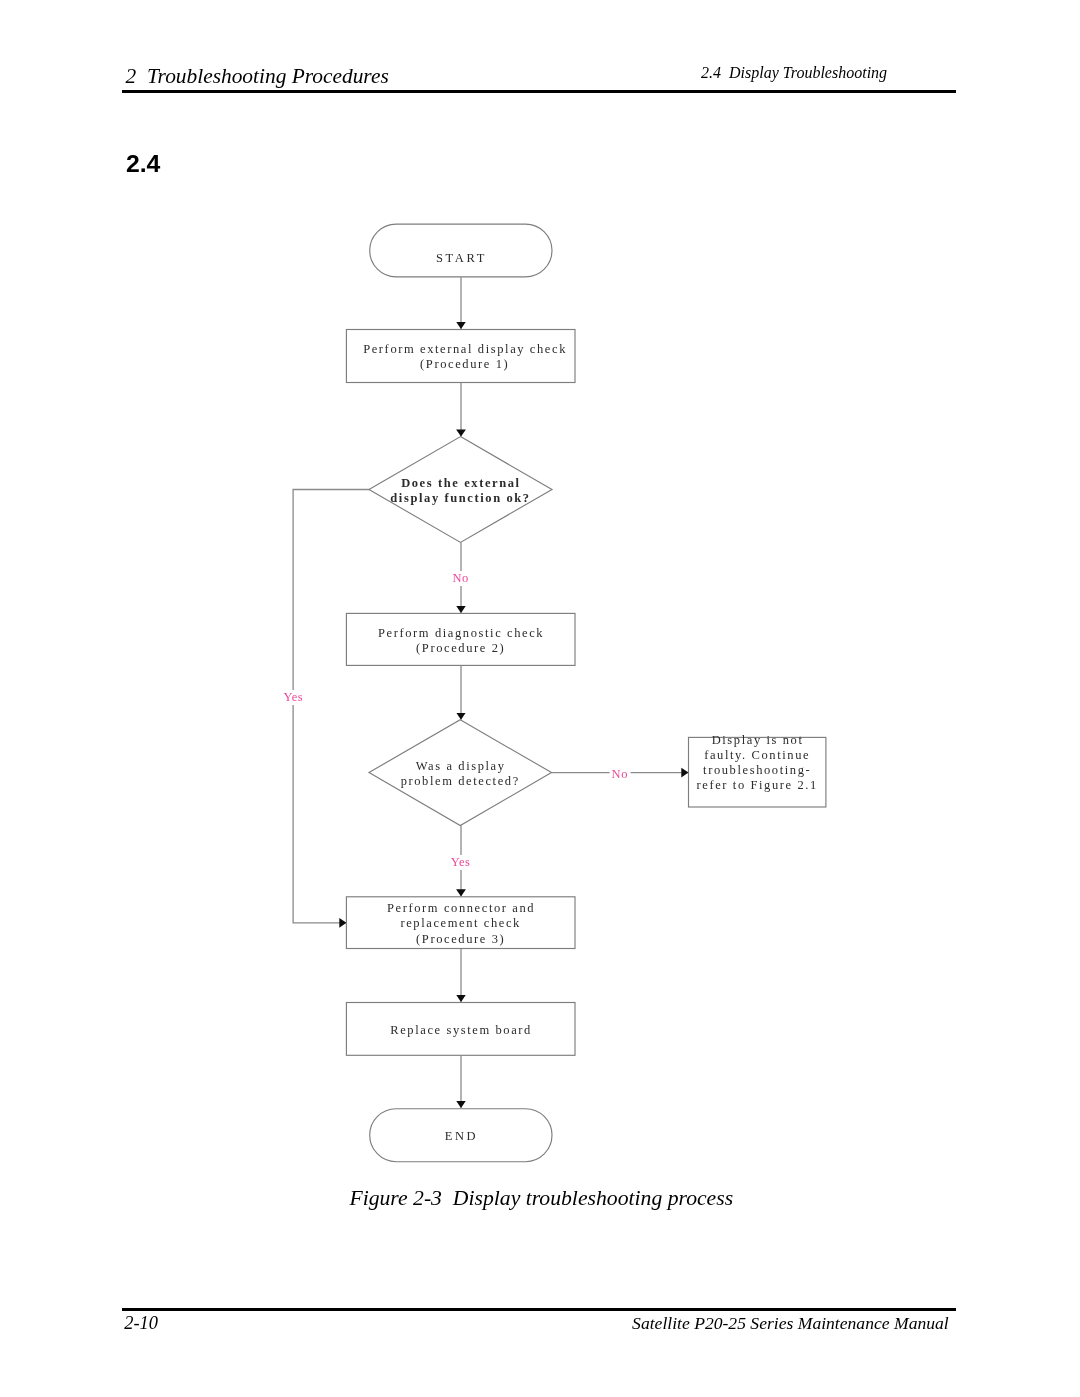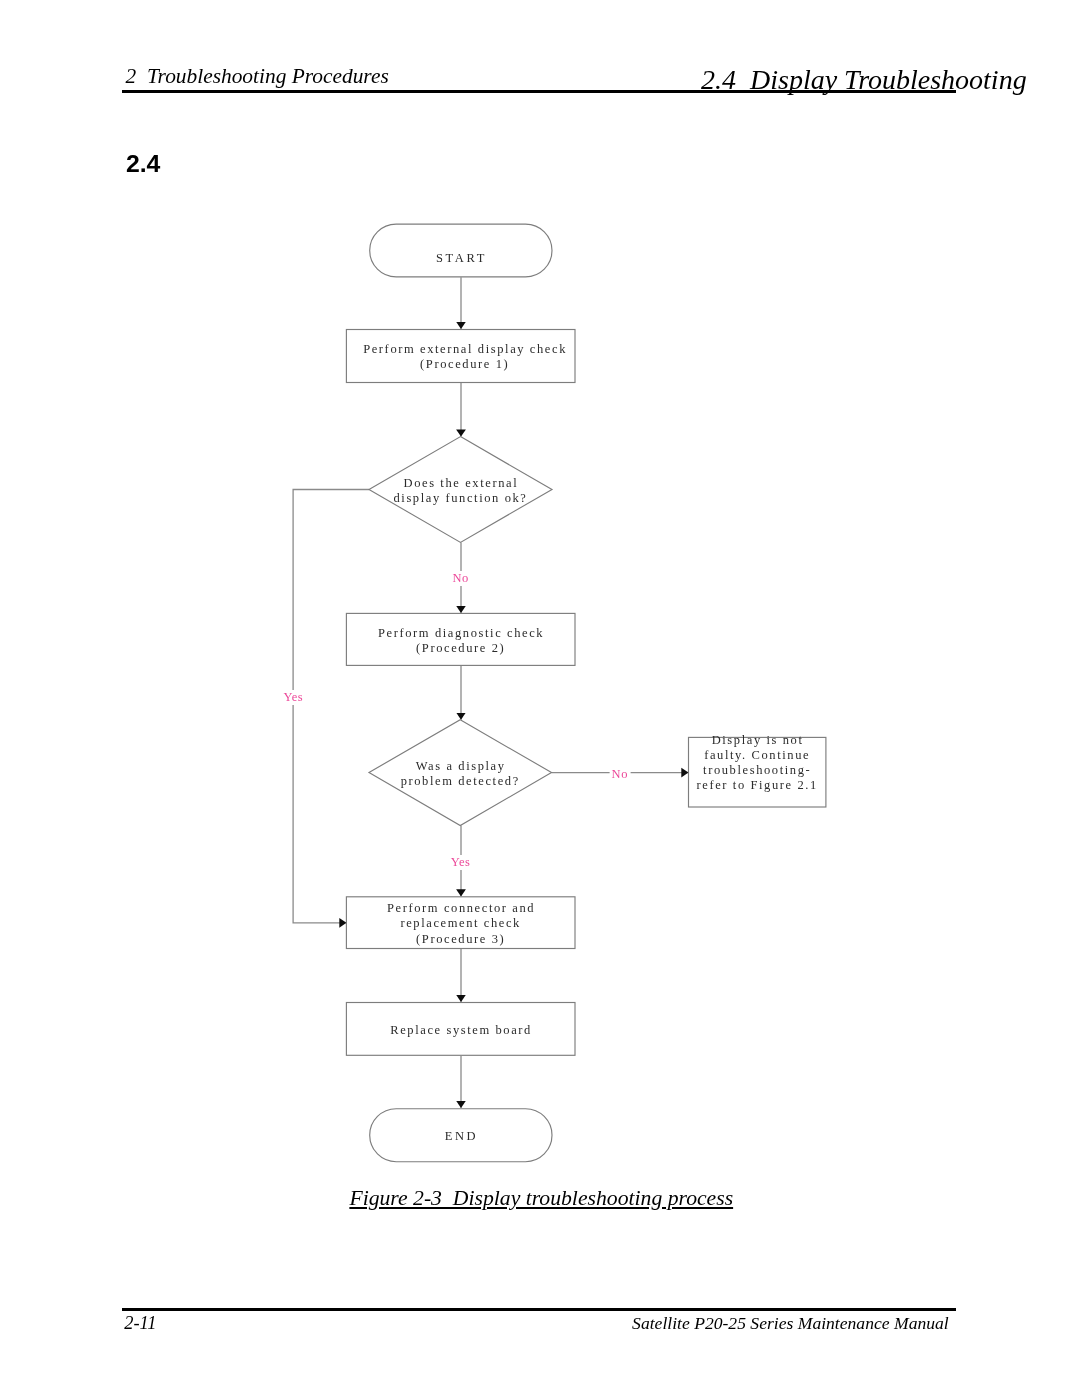--- a/index.html
+++ b/index.html
@@ -11,32 +11,32 @@
     color:#000;
     position:relative;
     overflow:hidden;
     -webkit-font-smoothing:antialiased;
   }
   .page { position:absolute; inset:0; will-change:transform; }
 
   
   #header { position:absolute; left:0; top:0; width:1080px; height:100px; }
   #header .hl { position:absolute; left:125.5px; top:64px; font-style:italic; font-size:21.4px; white-space:pre; }
-  #header .hr { position:absolute; left:701px;   top:64px; font-style:italic; font-size:28px; white-space:pre; }
+  #header .hr { position:absolute; left:701px;   top:64px; font-style:italic; font-size:16px; white-space:pre; }
   #header .rule { position:absolute; left:122px; top:89.7px; width:834px; height:3.4px; background:#000; }
 
   
   #section-heading { position:absolute; left:0; top:12px; width:1080px; height:40px;
      font-family:"Liberation Sans", sans-serif; font-weight:bold; font-size:24.8px;padding-left:42px; }
   #section-heading .num   { position:absolute; left:125.9px; top:137.5px; white-space:pre; }
   #section-heading .title { position:absolute; left:188px;   top:137.5px; white-space:pre; }
 
   
   #figure-caption { position:absolute; left:349.4px; top:1185.8px; white-space:pre;
-     font-style:italic; font-weight:normal; font-size:21.7px;text-decoration:underline; }
+     font-style:italic; font-weight:normal; font-size:21.7px; }
 
   
   #footer { position:absolute; left:0; top:1290px; width:1080px; height:60px; }
   #footer .rule { position:absolute; left:122px; top:17.9px; width:834px; height:3.2px; background:#000; }
   #footer .fl { position:absolute; left:124.2px; top:23.1px; font-style:italic; font-weight:normal;
      font-size:18.4px; white-space:pre; }
   #footer .fr { position:absolute; left:632.1px; top:23.4px; font-style:italic;
      font-size:17.6px; white-space:pre; }
 
   
@@ -92,21 +92,21 @@
           <rect x="369.7" y="1108.7" width="182.3" height="53" rx="26.5"></rect>
         </g>
     </svg>
     <div id="fc-labels" style="color: rgb(43, 43, 43);">
         <div class="node" style="left: 369.2px; top: 223.6px; width: 183.3px; height: 53.8px;">
           <div class="txt" style="letter-spacing: 2.6px; text-indent: 1.3px; margin-top: 13px;">START</div>
         </div>
         <div class="node" style="left: 345.9px; top: 329px; width: 229.6px; height: 54px; padding-left: 8px;">
           <div class="txt">Perform external display check<br>(Procedure 1)</div>
         </div>
-        <div class="node" style="left: 369px; top: 436.6px; width: 183px; height: 105.8px;">
+        <div class="node" style="left: 369px; top: 436.6px; width: 183px; height: 105.8px; font-weight: bold;">
           <div class="txt">Does the external<br>display function ok?</div>
         </div>
         <div class="node" style="left: 345.9px; top: 612.9px; width: 229.6px; height: 53px;">
           <div class="txt">Perform diagnostic check<br>(Procedure 2)</div>
         </div>
         <div class="node" style="left: 369px; top: 719.7px; width: 182.5px; height: 105.8px;">
           <div class="txt">Was a display<br>problem detected?</div>
         </div>
         <div class="node" style="left: 688px; top: 736.9px; width: 138.4px; height: 50px;">
           <div class="txt">Display is not<br>faulty. Continue<br>troubleshooting-<br>refer to Figure 2.1</div>
@@ -124,17 +124,17 @@
         <div class="edge-label" style="top: 690.3px; left: 293.1px; transform: translateX(-50%);">Yes</div>
         <div class="edge-label" style="top: 766.5px; left: 620px; transform: translateX(-50%); padding-left: 1.5px; padding-right: 2.5px;">No</div>
         <div class="edge-label" style="top: 854.5px; left: 460.4px; transform: translateX(-50%);">Yes</div>
       </div>
   </div>
 
   <div id="figure-caption">Figure 2-3  Display troubleshooting process</div>
 
   <div id="footer">
     <div class="rule"></div>
-    <div class="fl">2-11</div>
+    <div class="fl">2-10</div>
     <div class="fr">Satellite P20-25 Series Maintenance Manual</div>
   </div>
 
 </div>
 
 </body></html>

